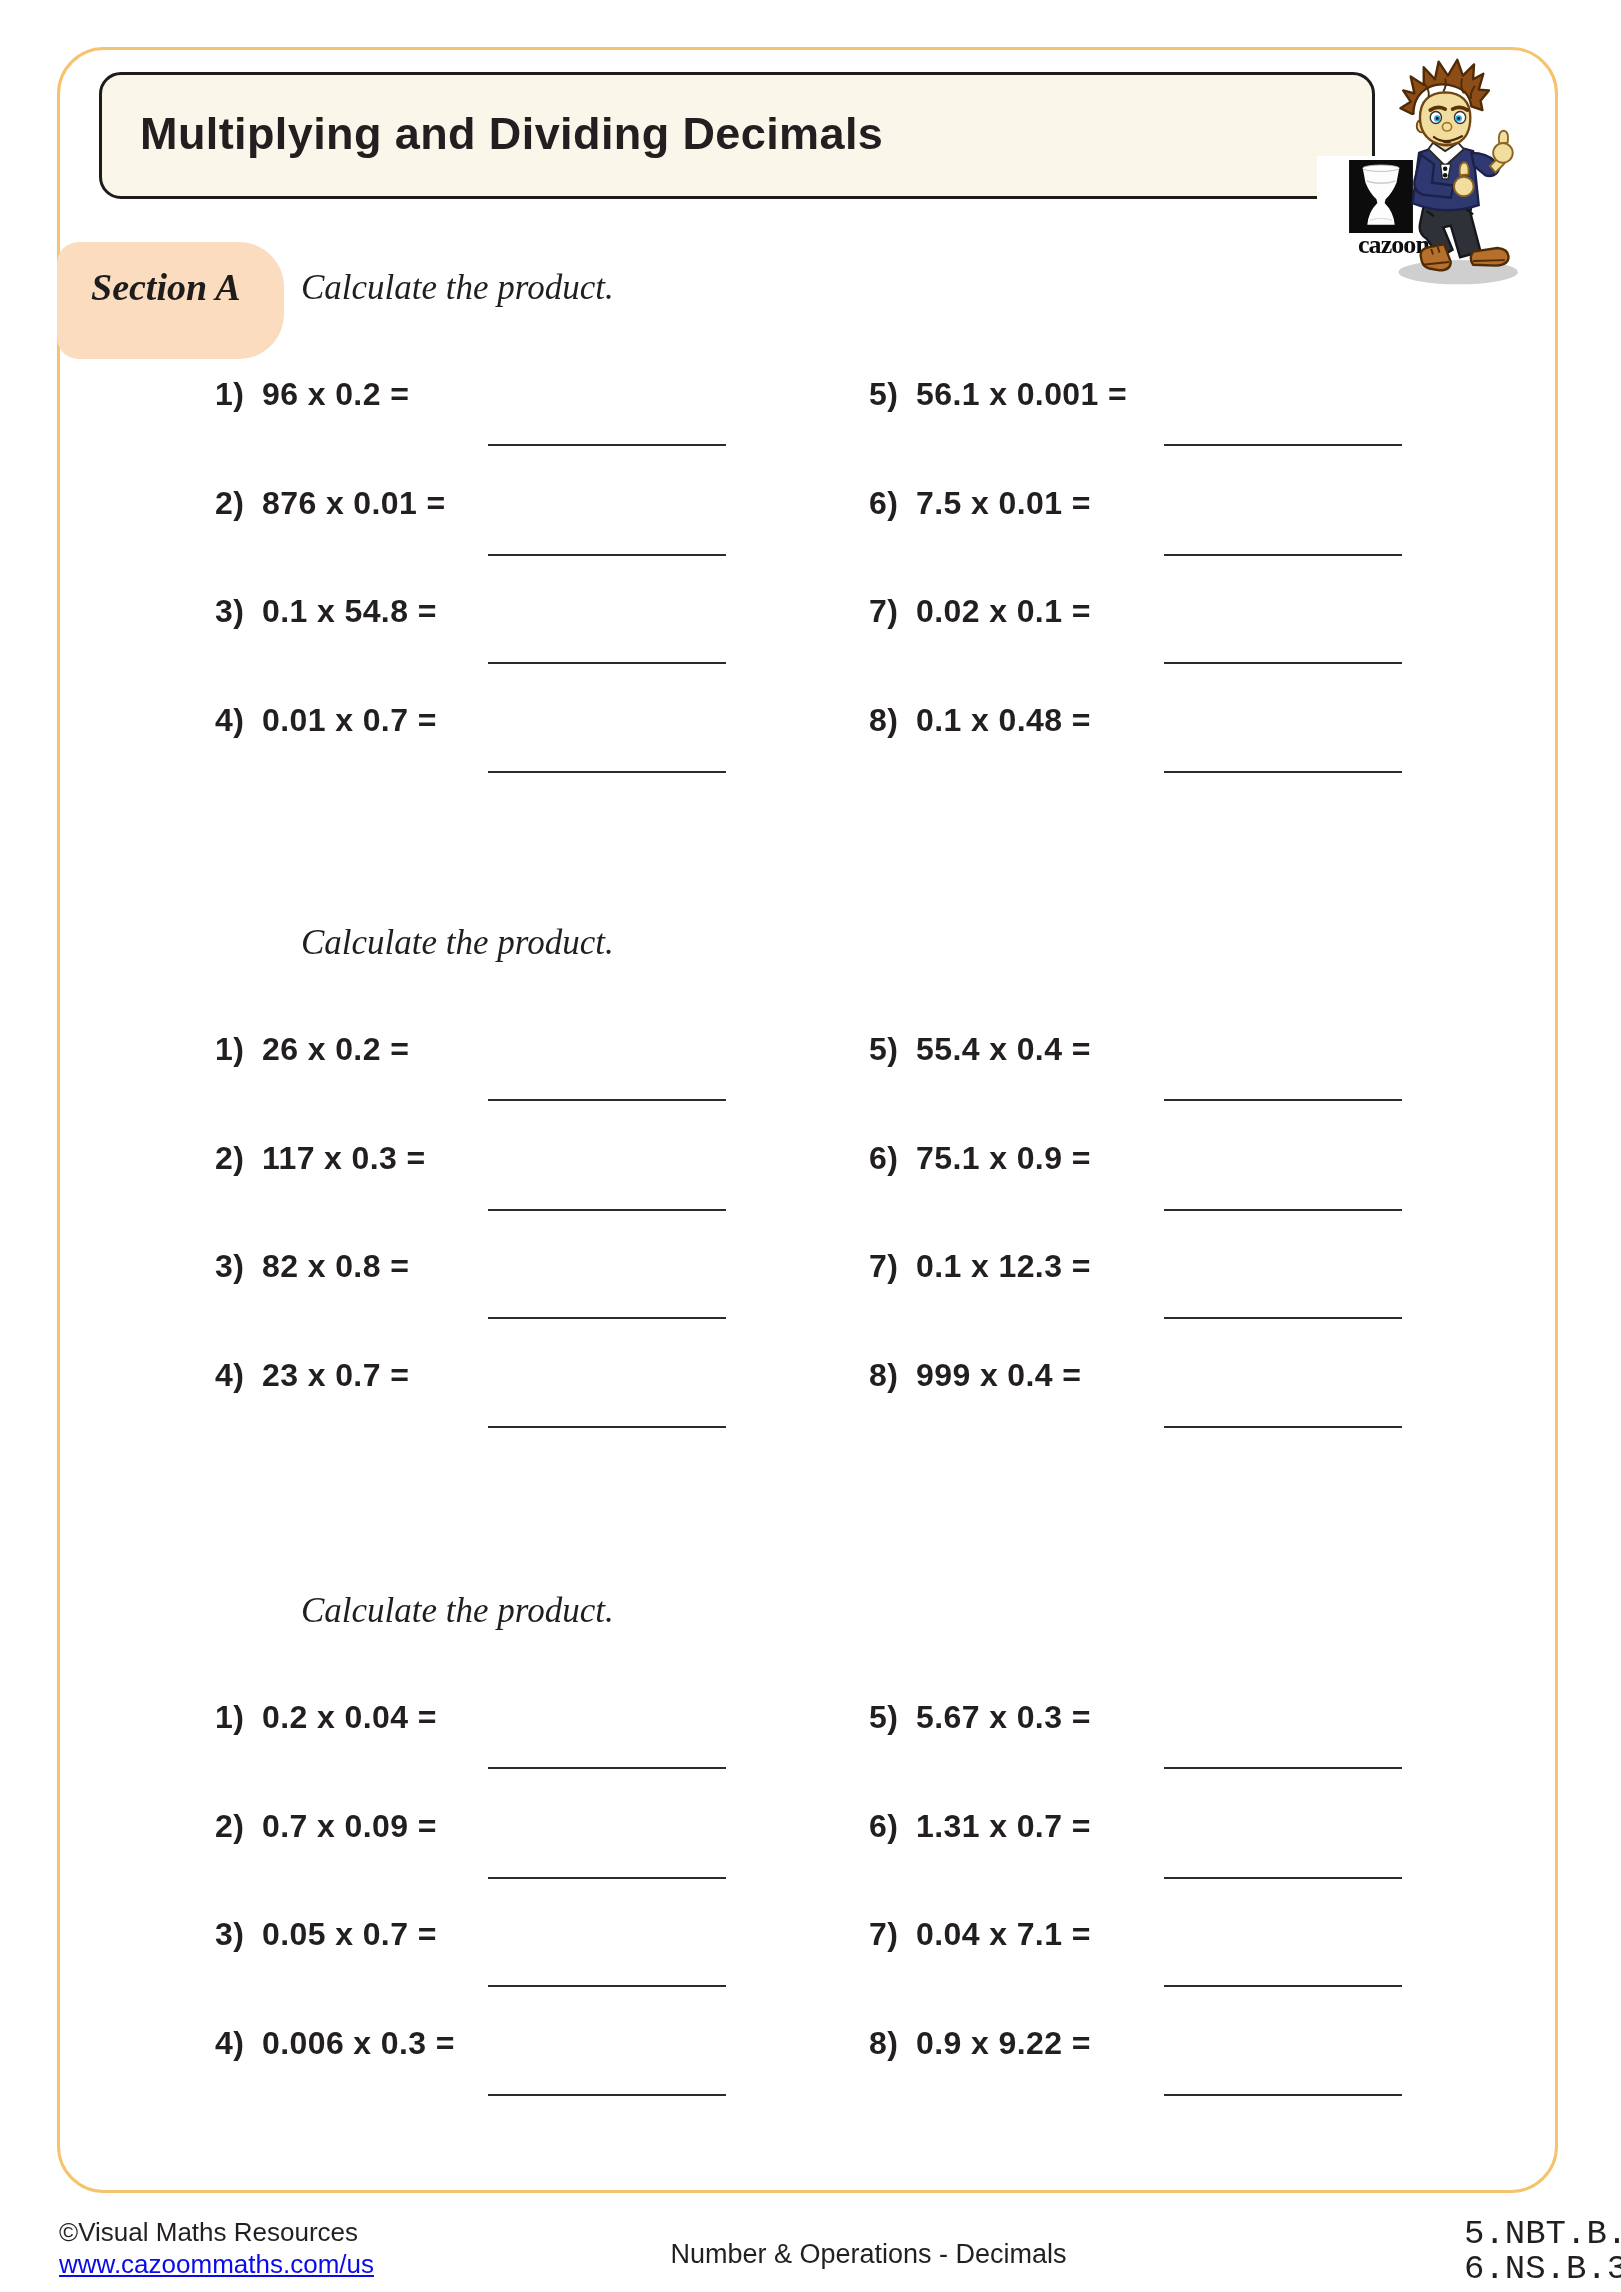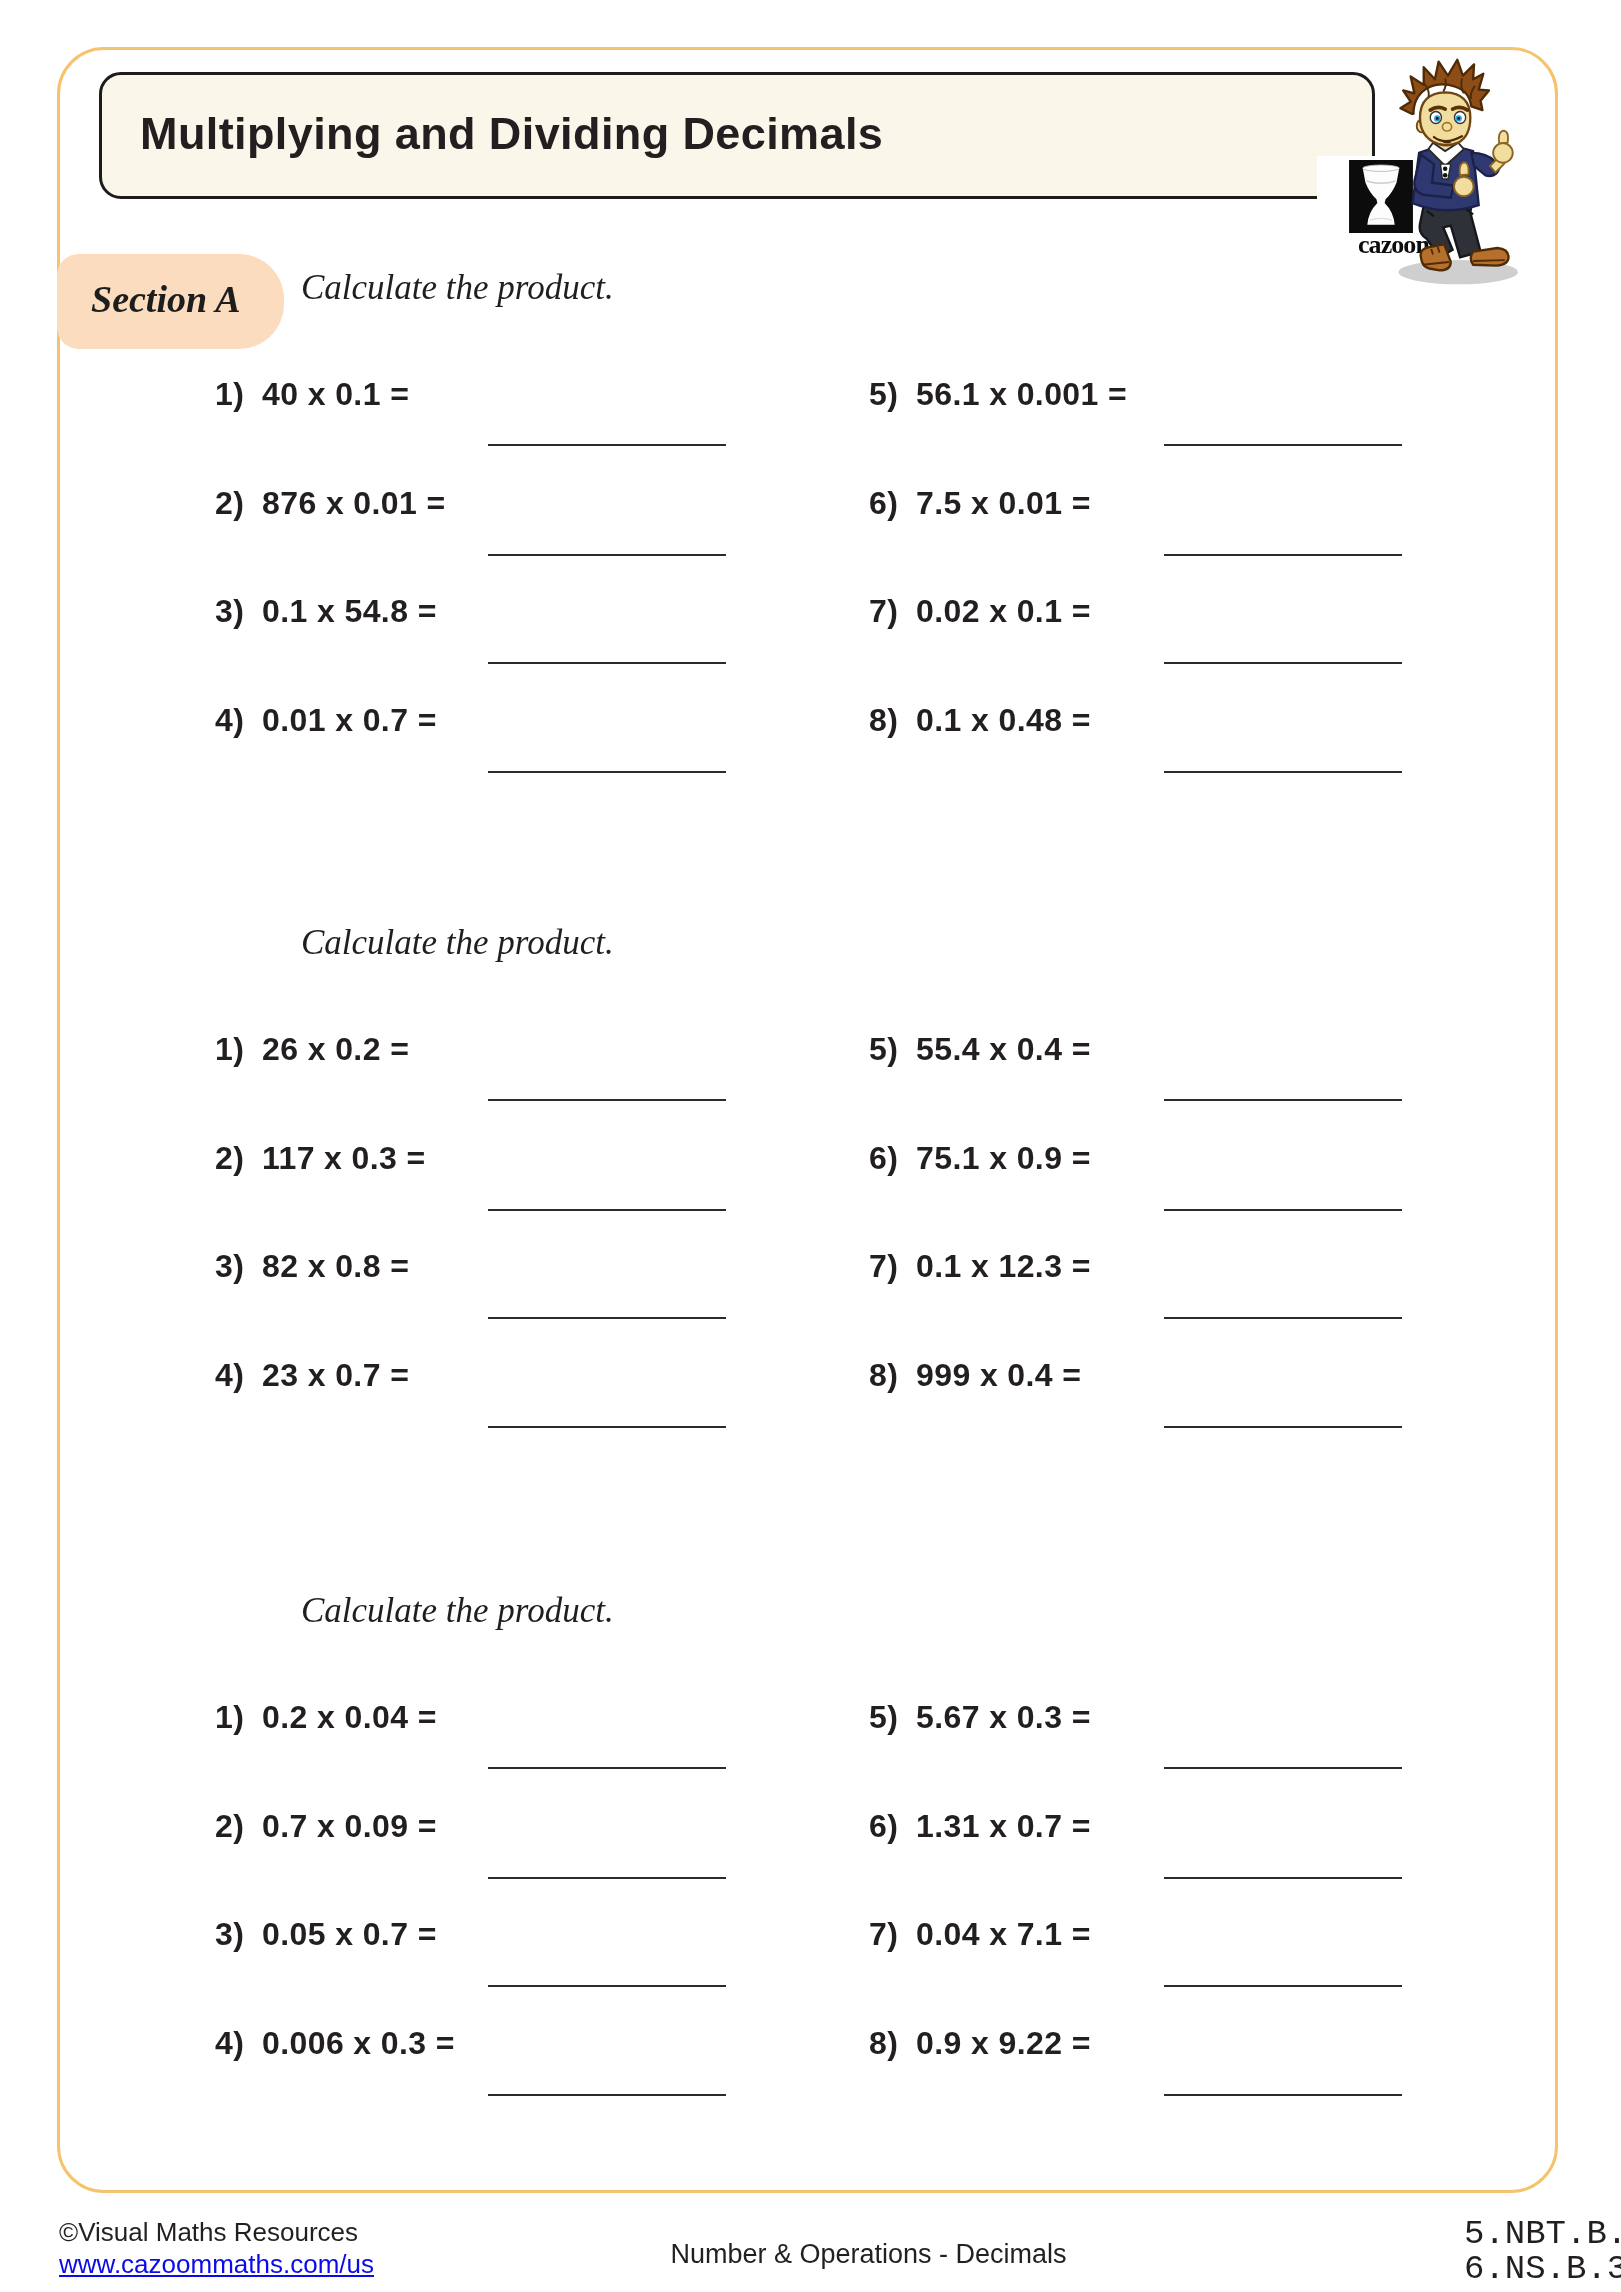--- a/index.html
+++ b/index.html
@@ -34,21 +34,21 @@
   .logo-drum{display:block;margin:3.6px auto 0 auto;width:64px;height:73px;}
   .logo-text{
     font-family:"Liberation Serif",serif;font-weight:bold;font-size:26px;
     letter-spacing:-0.9px;margin-top:-2.7px;color:#0d0d0d;
   }
   .mascot{position:absolute;left:1390px;top:56px;width:142px;height:233px;z-index:5;}
   
   .section{position:absolute;left:0;width:1622px;height:582px;}
   #secA{top:242px}#secB{top:897px}#secC{top:1565px}
   .pill{
-    position:absolute;left:57px;top:12px;width:227px;height:95px;
+    position:absolute;left:57px;top:0;width:227px;height:117px;
     background:var(--pill);border-radius:21.5px 45px 45px 21.5px;
   }
   .pill-label{
     font-family:"Liberation Serif",serif;font-style:italic;font-weight:bold;
     font-size:38px;line-height:91px;padding-left:34px;color:#1d1d1d;white-space:nowrap;
   }
   .instruction{
     position:absolute;left:301px;top:0;line-height:91px;
     font-family:"Liberation Serif",serif;font-style:italic;font-size:35px;color:#1f1f1f;white-space:nowrap;
   }
@@ -134,21 +134,21 @@
   <path d="M46,87 Q58,96 76,86" stroke="#4a2a08" stroke-width="2.5" fill="none" stroke-linecap="round"></path>
   <path d="M56,92 Q60,94 64,92" stroke="#4a2a08" stroke-width="1.8" fill="none"></path>
 </svg>
 
 <div class="section" id="secA">
   <div class="pill">
     <div class="pill-label">Section A</div>
   </div>
   <div class="instruction">Calculate the product.</div>
 
-  <div class="q col-l q0"><span class="qn">1)</span><span>40 x 0.1 =</span></div>
+  <div class="q col-l q0"><span class="qn">1)</span><span>96 x 0.2 =</span></div>
   <div class="blank bl-l b0"></div>
   <div class="q col-l q1"><span class="qn">2)</span><span>876 x 0.01 =</span></div>
   <div class="blank bl-l b1"></div>
   <div class="q col-l q2"><span class="qn">3)</span><span>0.1 x 54.8 =</span></div>
   <div class="blank bl-l b2"></div>
   <div class="q col-l q3"><span class="qn">4)</span><span>0.01 x 0.7 =</span></div>
   <div class="blank bl-l b3"></div>
 
   <div class="q col-r q0"><span class="qn">5)</span><span>56.1 x 0.001 =</span></div>
   <div class="blank bl-r b0"></div>

